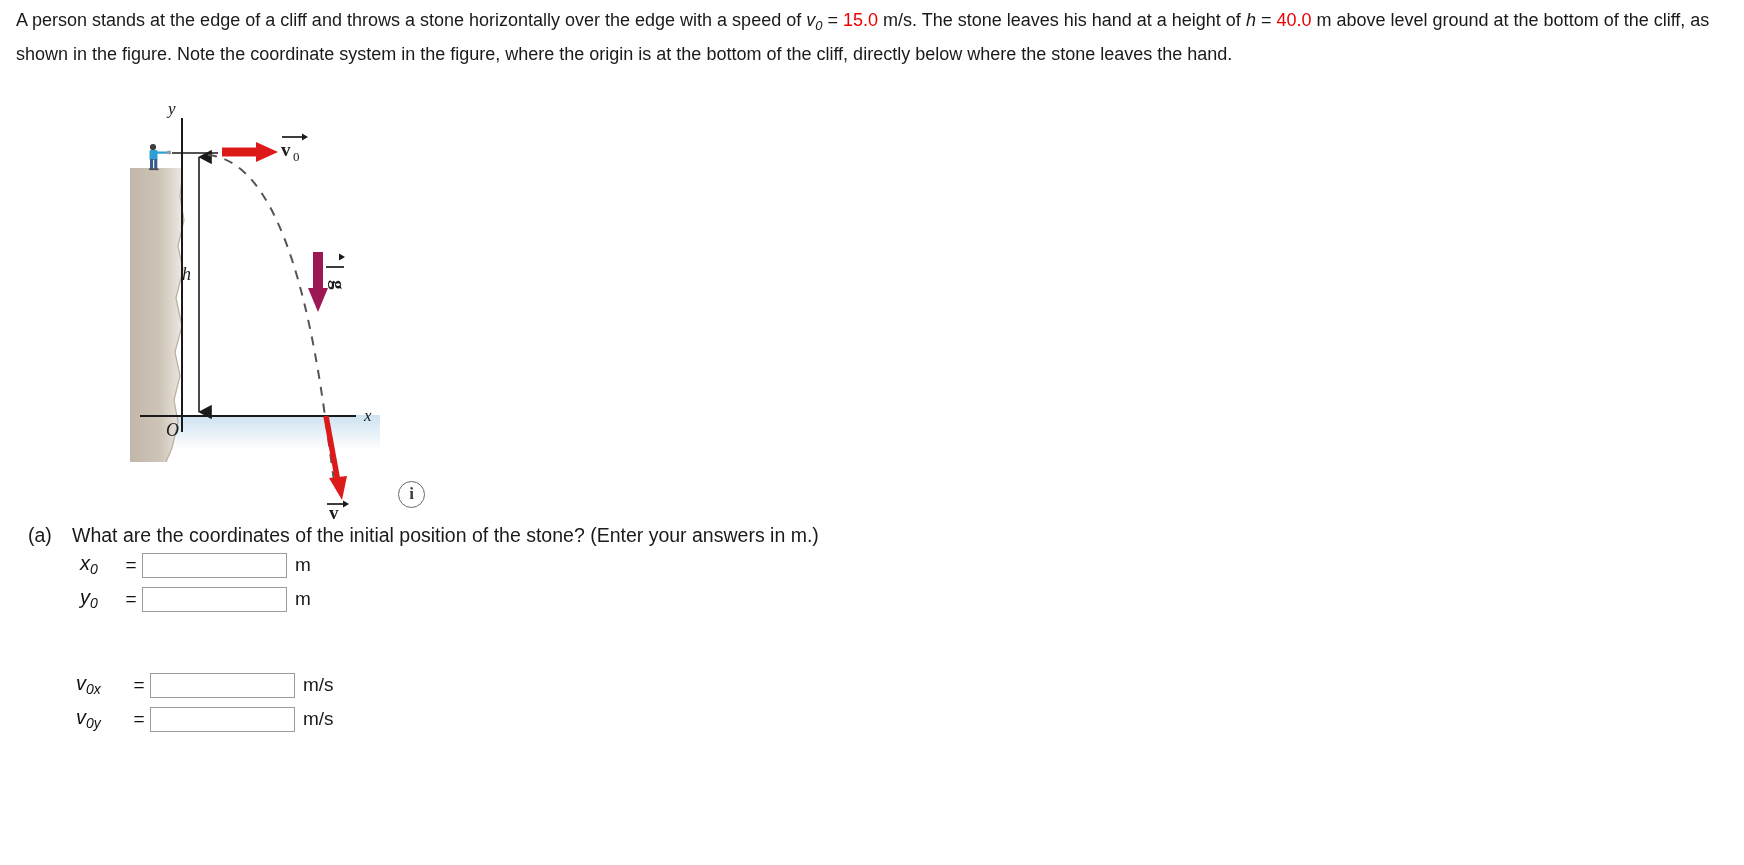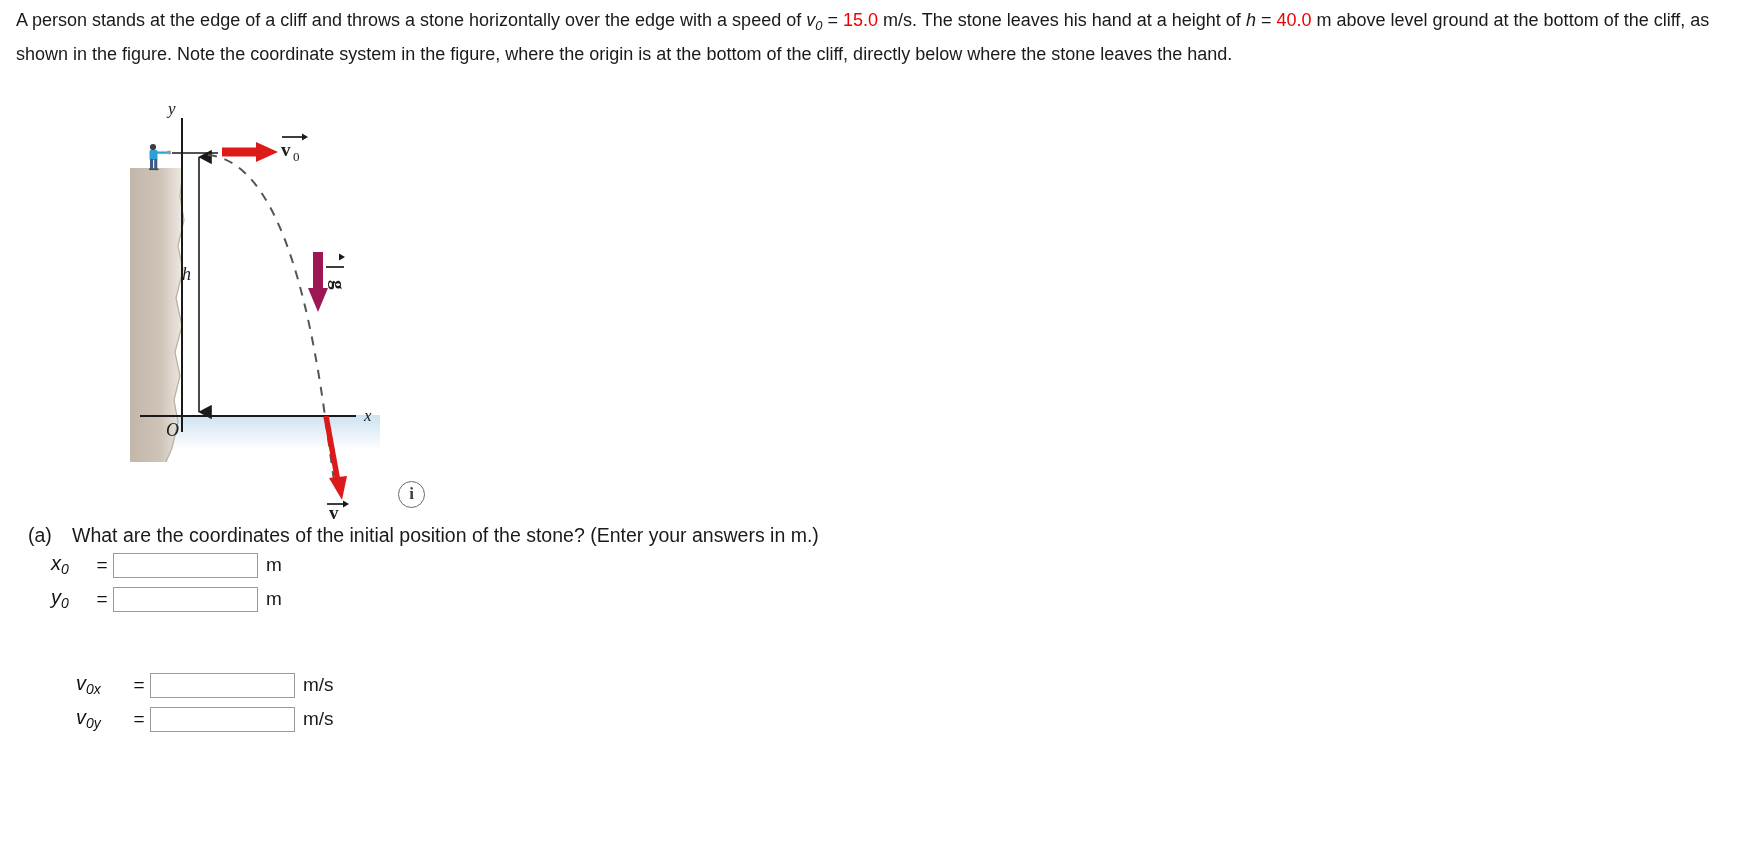--- a/index.html
+++ b/index.html
@@ -109,21 +109,21 @@
     outline: none;
   }
   .unit {
     margin-left: 8px;
     font-size: 19px;
     color: #1a1a1a;
   }
 
   #qa { top: 522px; }
   #qb { top: 668px; }
-  #qa .answer-row { margin-left: 23px; }
+  #qa .answer-row { margin-left: 52px; }
   #qb .answer-row { }
   #qb .sym { width: 52px; }
 </style>
 </head>
 <body>
 
 <div class="statement">
   <span>A person stands at the edge of a cliff and throws a stone horizontally over the edge with a speed of </span><span class="var">v</span><span class="sub">0</span><span> = </span><span class="redval">15.0</span><span> m/s. </span><span>The stone leaves his hand at a height of </span><span class="var">h</span><span> = </span><span class="redval">40.0</span><span> m </span><span>above level ground at the bottom of the cliff, as shown in the figure. Note the coordinate system in the figure, where the origin is at the bottom of the cliff, directly below where the stone leaves the hand.</span>
 </div>
 

